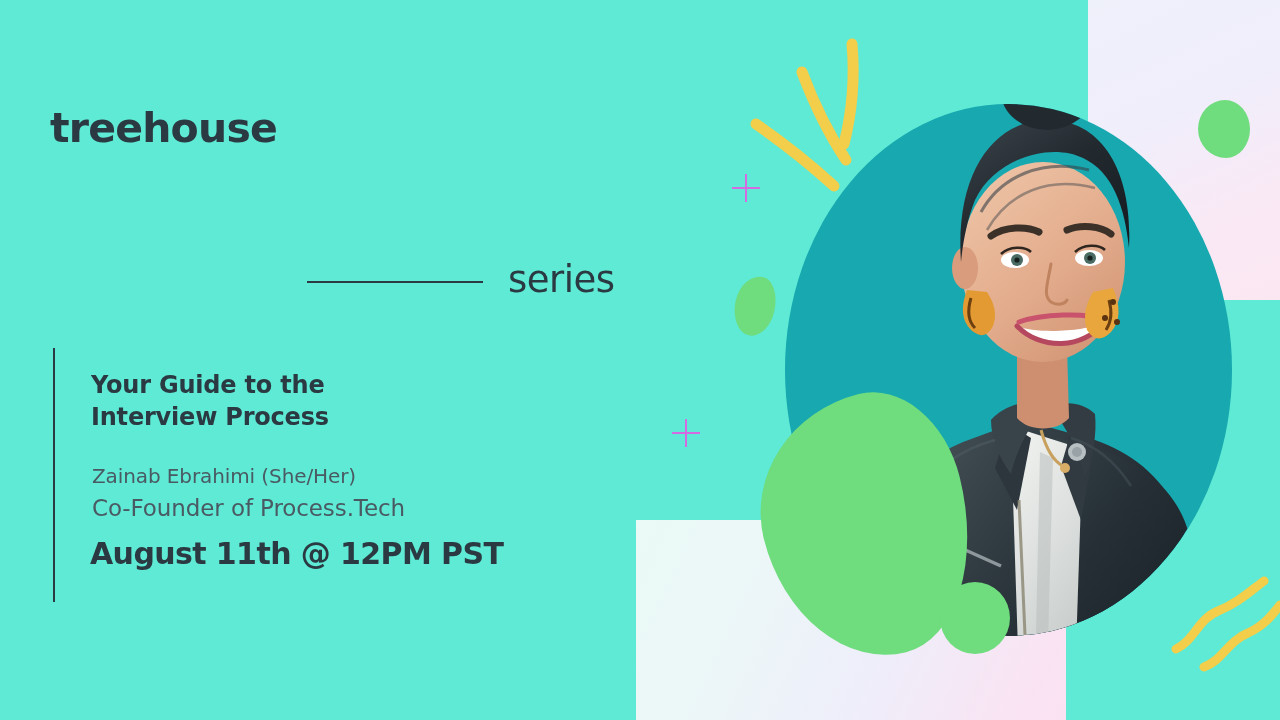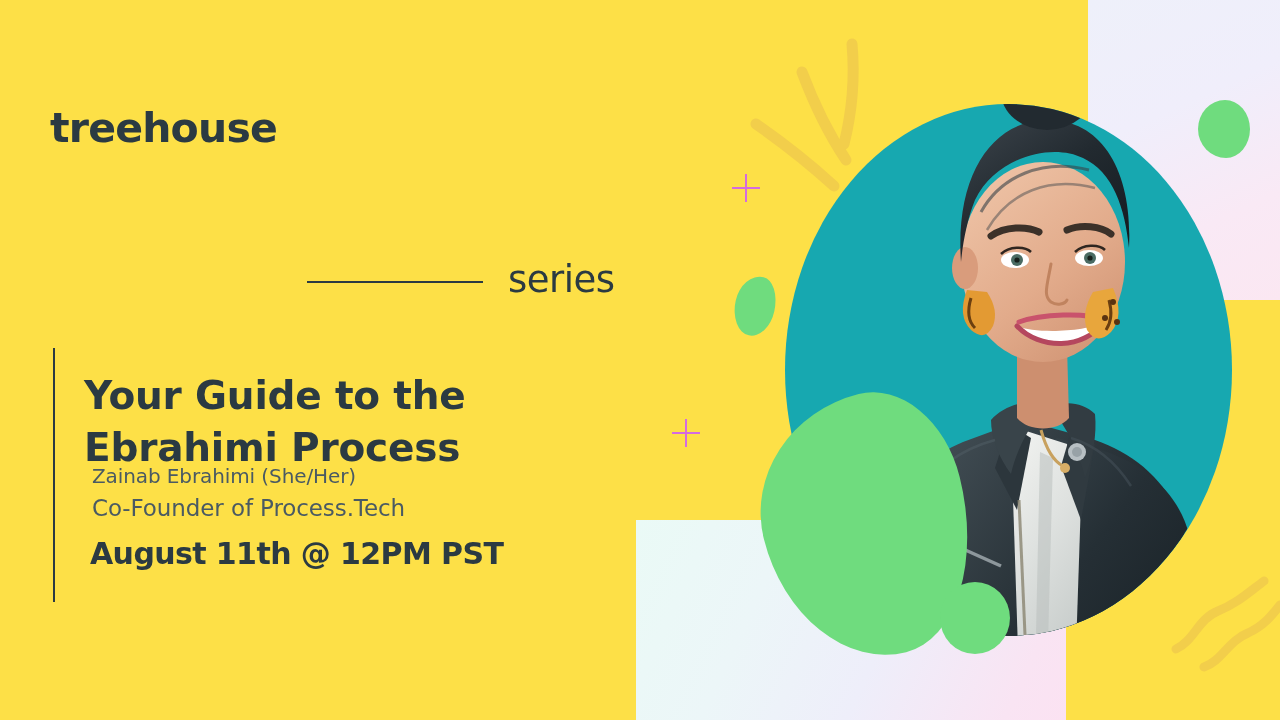--- a/index.html
+++ b/index.html
@@ -2,21 +2,21 @@
 <html><head>
 <meta charset="utf-8">
 <style>
   html,body{margin:0;padding:0;}
   body{
     width:1280px;height:720px;overflow:hidden;
     background:#ffffff;
     font-family:"DejaVu Sans", sans-serif;
     position:relative;
   }
-  #stage{position:absolute;inset:0;width:1280px;height:720px;overflow:hidden;background:#fde047;}
+  #stage{position:absolute;inset:0;width:1280px;height:720px;overflow:hidden;background:#5eead4;}
 
   
   .art{position:absolute;left:620px;top:0;width:660px;height:720px;overflow:hidden;}
 
   .grad-tr{
     position:absolute;left:468px;top:0;width:192px;height:300px;
     background:linear-gradient(155deg,#eef0fa 0%,#f0eefb 38%,#f9e9f5 72%,#fbe7f2 100%);
   }
   .grad-bl{
     position:absolute;left:16px;top:520px;width:430px;height:200px;
@@ -80,22 +80,22 @@
     position:absolute;left:257px;top:23px;width:176px;height:2px;background:#2b3a42;
   }
   .series-word{
     position:absolute;left:458px;top:0;
     font-size:37px;font-weight:400;letter-spacing:-0.5px;color:#2b3a42;line-height:1.2;
   }
 
   .vrule{position:absolute;left:53px;top:348px;width:1.5px;height:254px;background:#2b3a42;}
 
   .talk-title{
-    position:absolute;left:84px;top:370px;width:460px;
-    font-size:39px;font-weight:600;line-height:1.33;color:#2b3a42;
+    position:absolute;left:91px;top:370px;width:460px;
+    font-size:24px;font-weight:600;line-height:1.33;color:#2b3a42;
     letter-spacing:-0.2px;
   }
   .speaker-name{
     position:absolute;left:92px;top:462px;
     font-size:20px;font-weight:400;line-height:1.42;color:#4a5a63;
     letter-spacing:-0.1px;
   }
   .speaker-role{
     position:absolute;left:92px;top:492px;
     font-size:23px;font-weight:400;line-height:1.42;color:#4a5a63;
@@ -252,20 +252,20 @@
 
   <div class="series-row">
     <div class="series-rule"></div>
     <div class="series-word">series</div>
   </div>
 
   <div class="vrule"></div>
 
   <div class="talk-title">
     <div>Your Guide to the</div>
-    <div>Ebrahimi Process</div>
+    <div>Interview Process</div>
   </div>
 
   <div class="speaker-name">Zainab Ebrahimi (She/Her)</div>
   <div class="speaker-role">Co-Founder of Process.Tech</div>
   <div class="datetime">August 11th @ 12PM PST</div>
 
 </div>
 
 </body></html>

